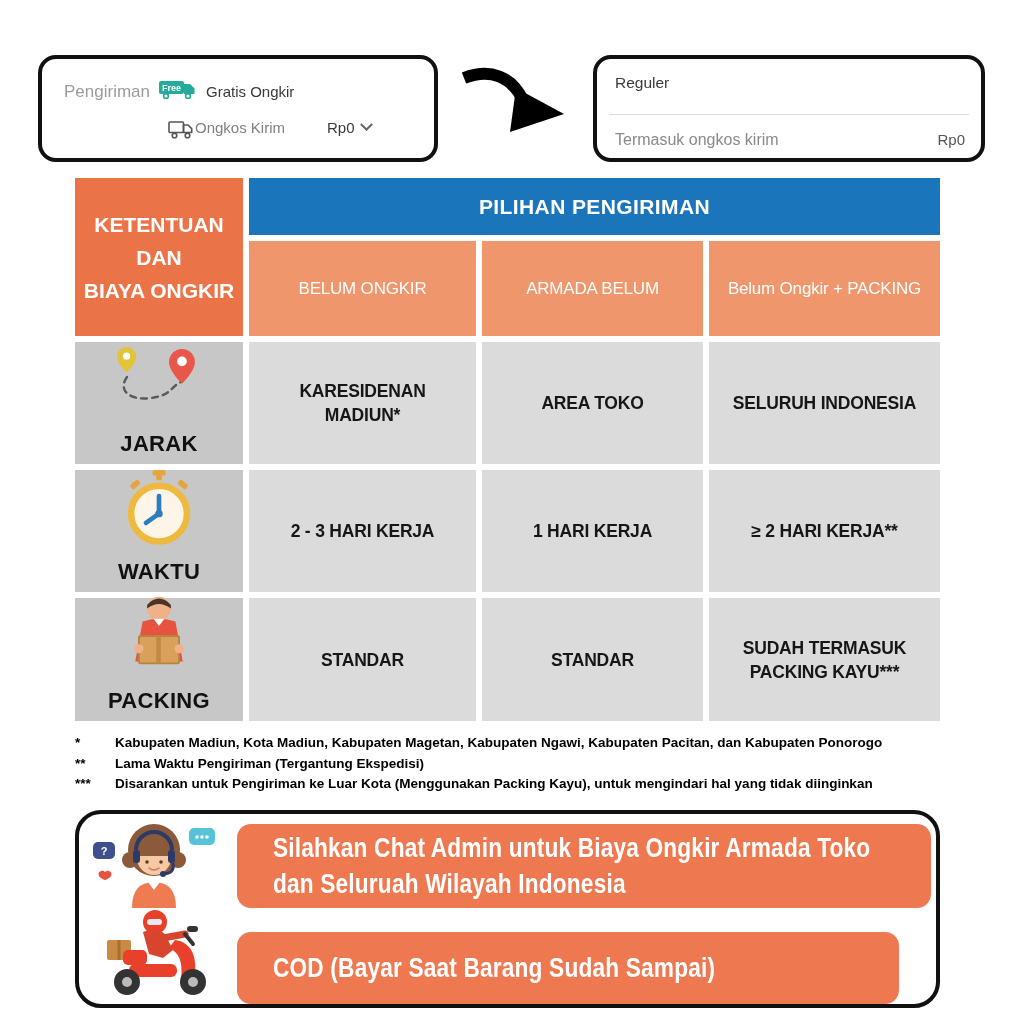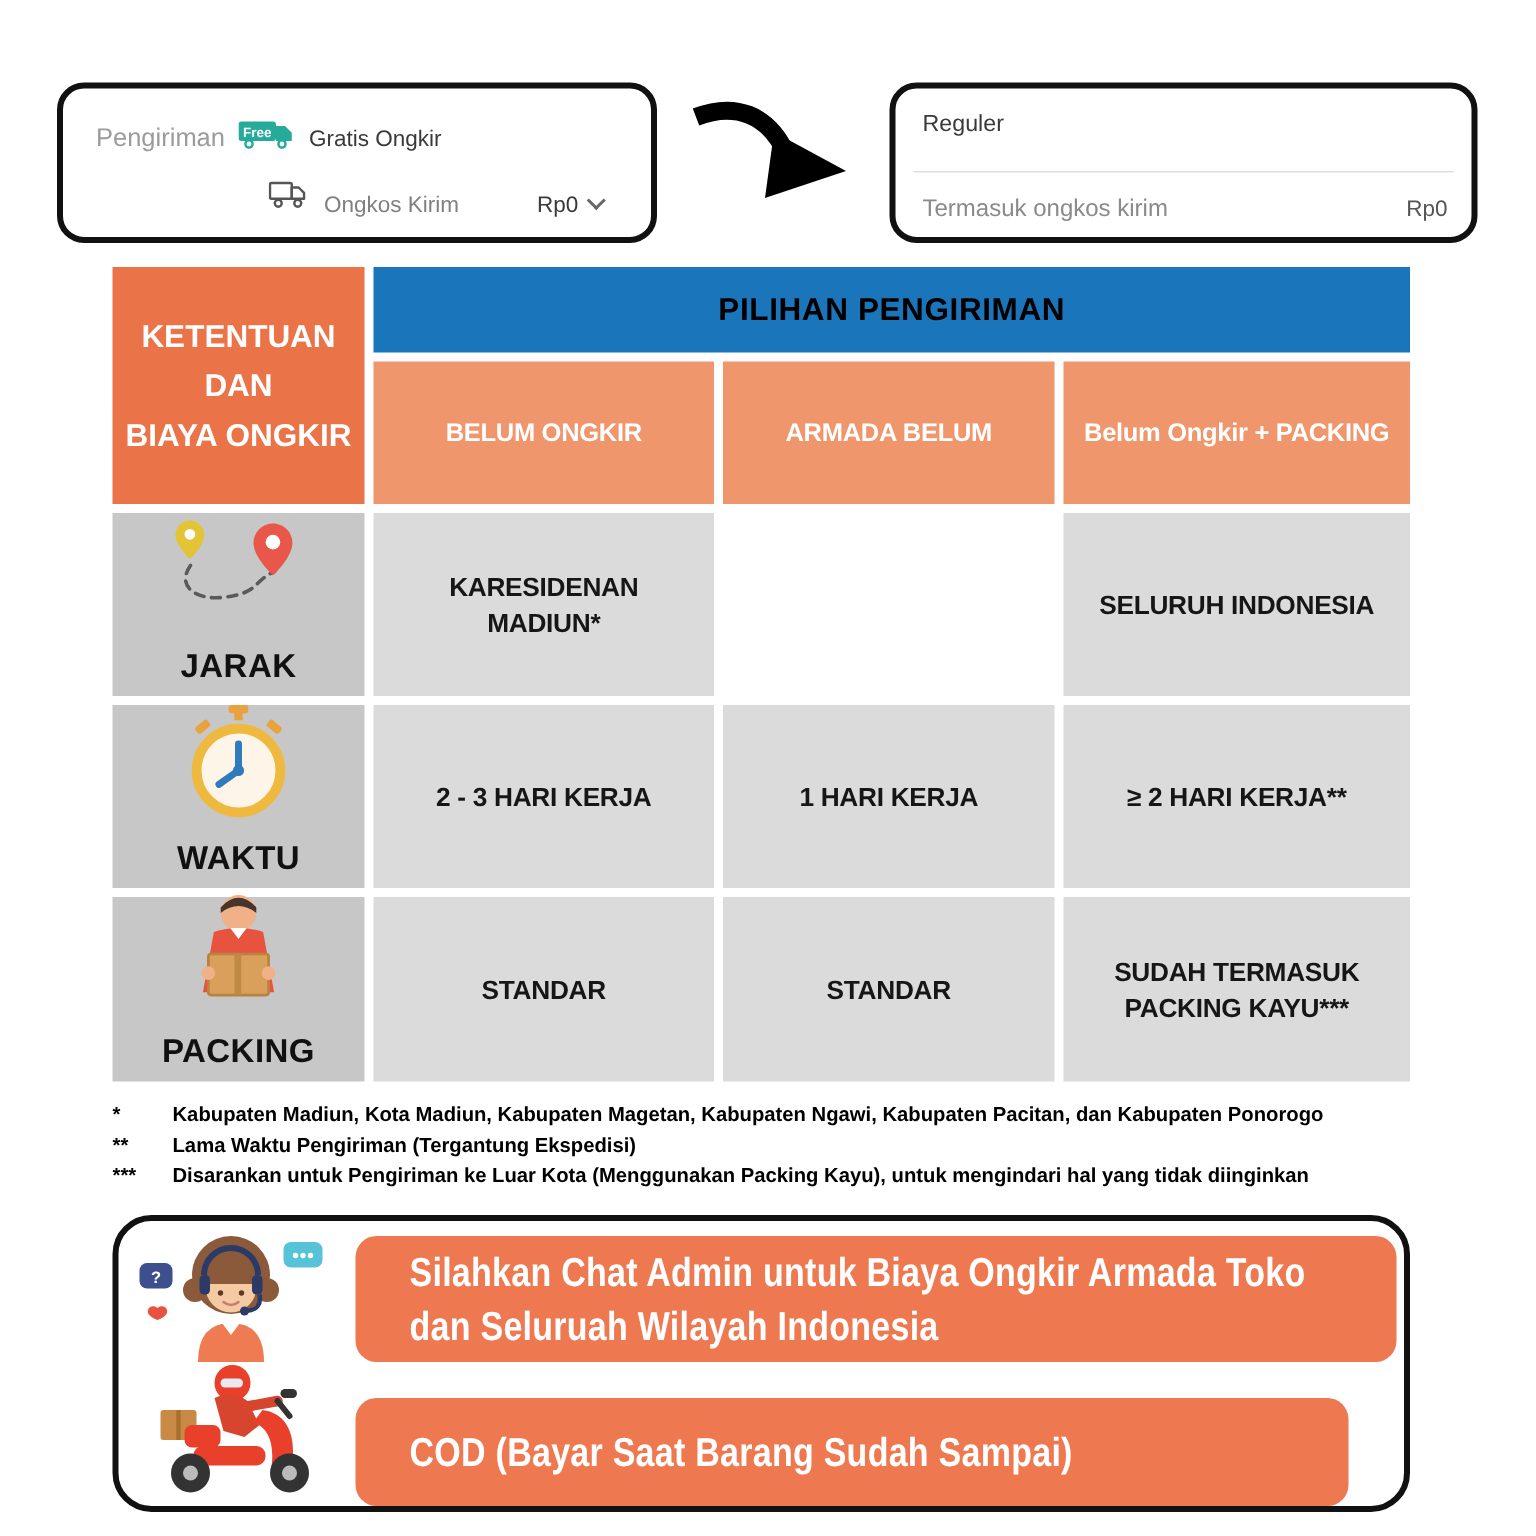--- a/index.html
+++ b/index.html
@@ -6,21 +6,21 @@
   body { background:#fff; }
   .canvas { position:relative; width:1024px; height:1024px; background:#fff;
             font-family:"Liberation Sans", sans-serif; overflow:hidden; }
 
   
   .panel { position:absolute; border:4px solid #111; border-radius:18px; background:#fff; }
   .left-panel  { left:38px;  top:55px; width:400px; height:107px; }
   .right-panel { left:593px; top:55px; width:392px; height:107px; }
 
   .lp-row1 { position:absolute; left:22px; top:20px; display:flex; align-items:center; gap:9px; }
-  .lp-row2 { position:absolute; left:137px; top:60px; display:flex; align-items:flex-end; gap:10px; }
+  .lp-row2 { position:absolute; left:126px; top:60px; display:flex; align-items:flex-start; }
   .txt-gray  { font-size:17px; color:#9b9b9b; }
   .txt-gray2 { font-size:15px; color:#808080; }
   .txt-dark  { font-size:15px; color:#3a3a3a; }
   .fee-wrap { display:flex; align-items:center; gap:7px; margin-left:42px; cursor:pointer; }
   .chevron { width:9px; height:9px; border-right:2px solid #666; border-bottom:2px solid #666;
              transform:rotate(45deg) translate(-2px,-2px); }
 
   .rp-title { position:absolute; left:18px; top:15px; font-size:15.5px; color:#3a3a3a; }
   .rp-divider { position:absolute; left:12px; right:12px; top:55px; height:1px; background:#ddd; }
   .rp-row { position:absolute; left:18px; right:16px; top:72px; display:flex; justify-content:space-between; }
@@ -31,25 +31,25 @@
 
   
   .shiptable { position:absolute; left:75px; top:178px; width:710px;
                display:grid; grid-template-columns:168px 227px 221px 231px;
                grid-template-rows:57px 95px 122px 122px 123px; gap:6px; }
   .c1{grid-column:1}.c2{grid-column:2}.c3{grid-column:3}.c4{grid-column:4}
   .r2{grid-row:2}.r3{grid-row:3}.r4{grid-row:4}.r5{grid-row:5}
   .corner { grid-column:1; grid-row:1/3; background:#EA7348; color:#fff;
             display:flex; flex-direction:column; align-items:center; justify-content:center;
             font-weight:bold; font-size:21px; line-height:33px; text-align:center; }
-  .main-header { grid-column:2/5; grid-row:1; background:#1B75BB; color:#000000;
+  .main-header { grid-column:2/5; grid-row:1; background:#1B75BB; color:#ffffff;
                  display:flex; align-items:center; justify-content:center;
                  font-weight:bold; font-size:21px; letter-spacing:.4px; }
   .col-header { background:#F0966C; color:#fff; display:flex; align-items:center; justify-content:center;
-                font-weight:bold; font-size:17px; text-align:center; padding:0 6px; letter-spacing:-.2px; }
+                font-weight:normal; font-size:17px; text-align:center; padding:0 6px; letter-spacing:-.2px; }
   .row-label { background:#C7C7C7; display:flex; flex-direction:column; align-items:center;
                justify-content:flex-end; padding-bottom:7px; gap:4px;
                font-weight:bold; font-size:22px; color:#111; letter-spacing:.3px; }
   .cell { background:#DBDBDB; display:flex; align-items:center; justify-content:center;
           font-weight:bold; font-size:17.5px; color:#161616; text-align:center;
           padding:0 14px; letter-spacing:-.2px; line-height:24px; }
 
   
   .footnotes { position:absolute; left:75px; top:733px; width:872px;
                font-weight:bold; font-size:13.5px; color:#000; }
@@ -143,20 +143,21 @@
           </g>
           <g transform="translate(58,4) scale(1.08)">
             <path d="M12 0 C5.4 0 0 5.4 0 12 c0 9 12 20 12 20 s12 -11 12 -20 C24 5.4 18.6 0 12 0 z" fill="#E8574A"></path>
             <circle cx="12" cy="11.5" r="4.5" fill="#fff"></circle>
           </g>
         </svg>
       </span>
       <span>JARAK</span>
     </div>
     <div class="cell c2 r3">KARESIDENAN MADIUN*</div>
+    <div class="cell c3 r3">AREA TOKO</div>
     <div class="cell c4 r3">SELURUH INDONESIA</div>
 
     <div class="row-label c1 r4">
       <span>
         <svg width="86" height="80" viewBox="0 0 86 86">
           <rect x="36" y="1" width="14" height="6" rx="2" fill="#E8A33C"></rect>
           <rect x="40" y="6" width="6" height="6" fill="#E8A33C"></rect>
           <rect x="12" y="14" width="11" height="6" rx="2" fill="#E8A33C" transform="rotate(-40 17 17)"></rect>
           <rect x="63" y="14" width="11" height="6" rx="2" fill="#E8A33C" transform="rotate(40 69 17)"></rect>
           <circle cx="43" cy="48" r="30" fill="#FDF6E8" stroke="#EFB93F" stroke-width="7"></circle>

